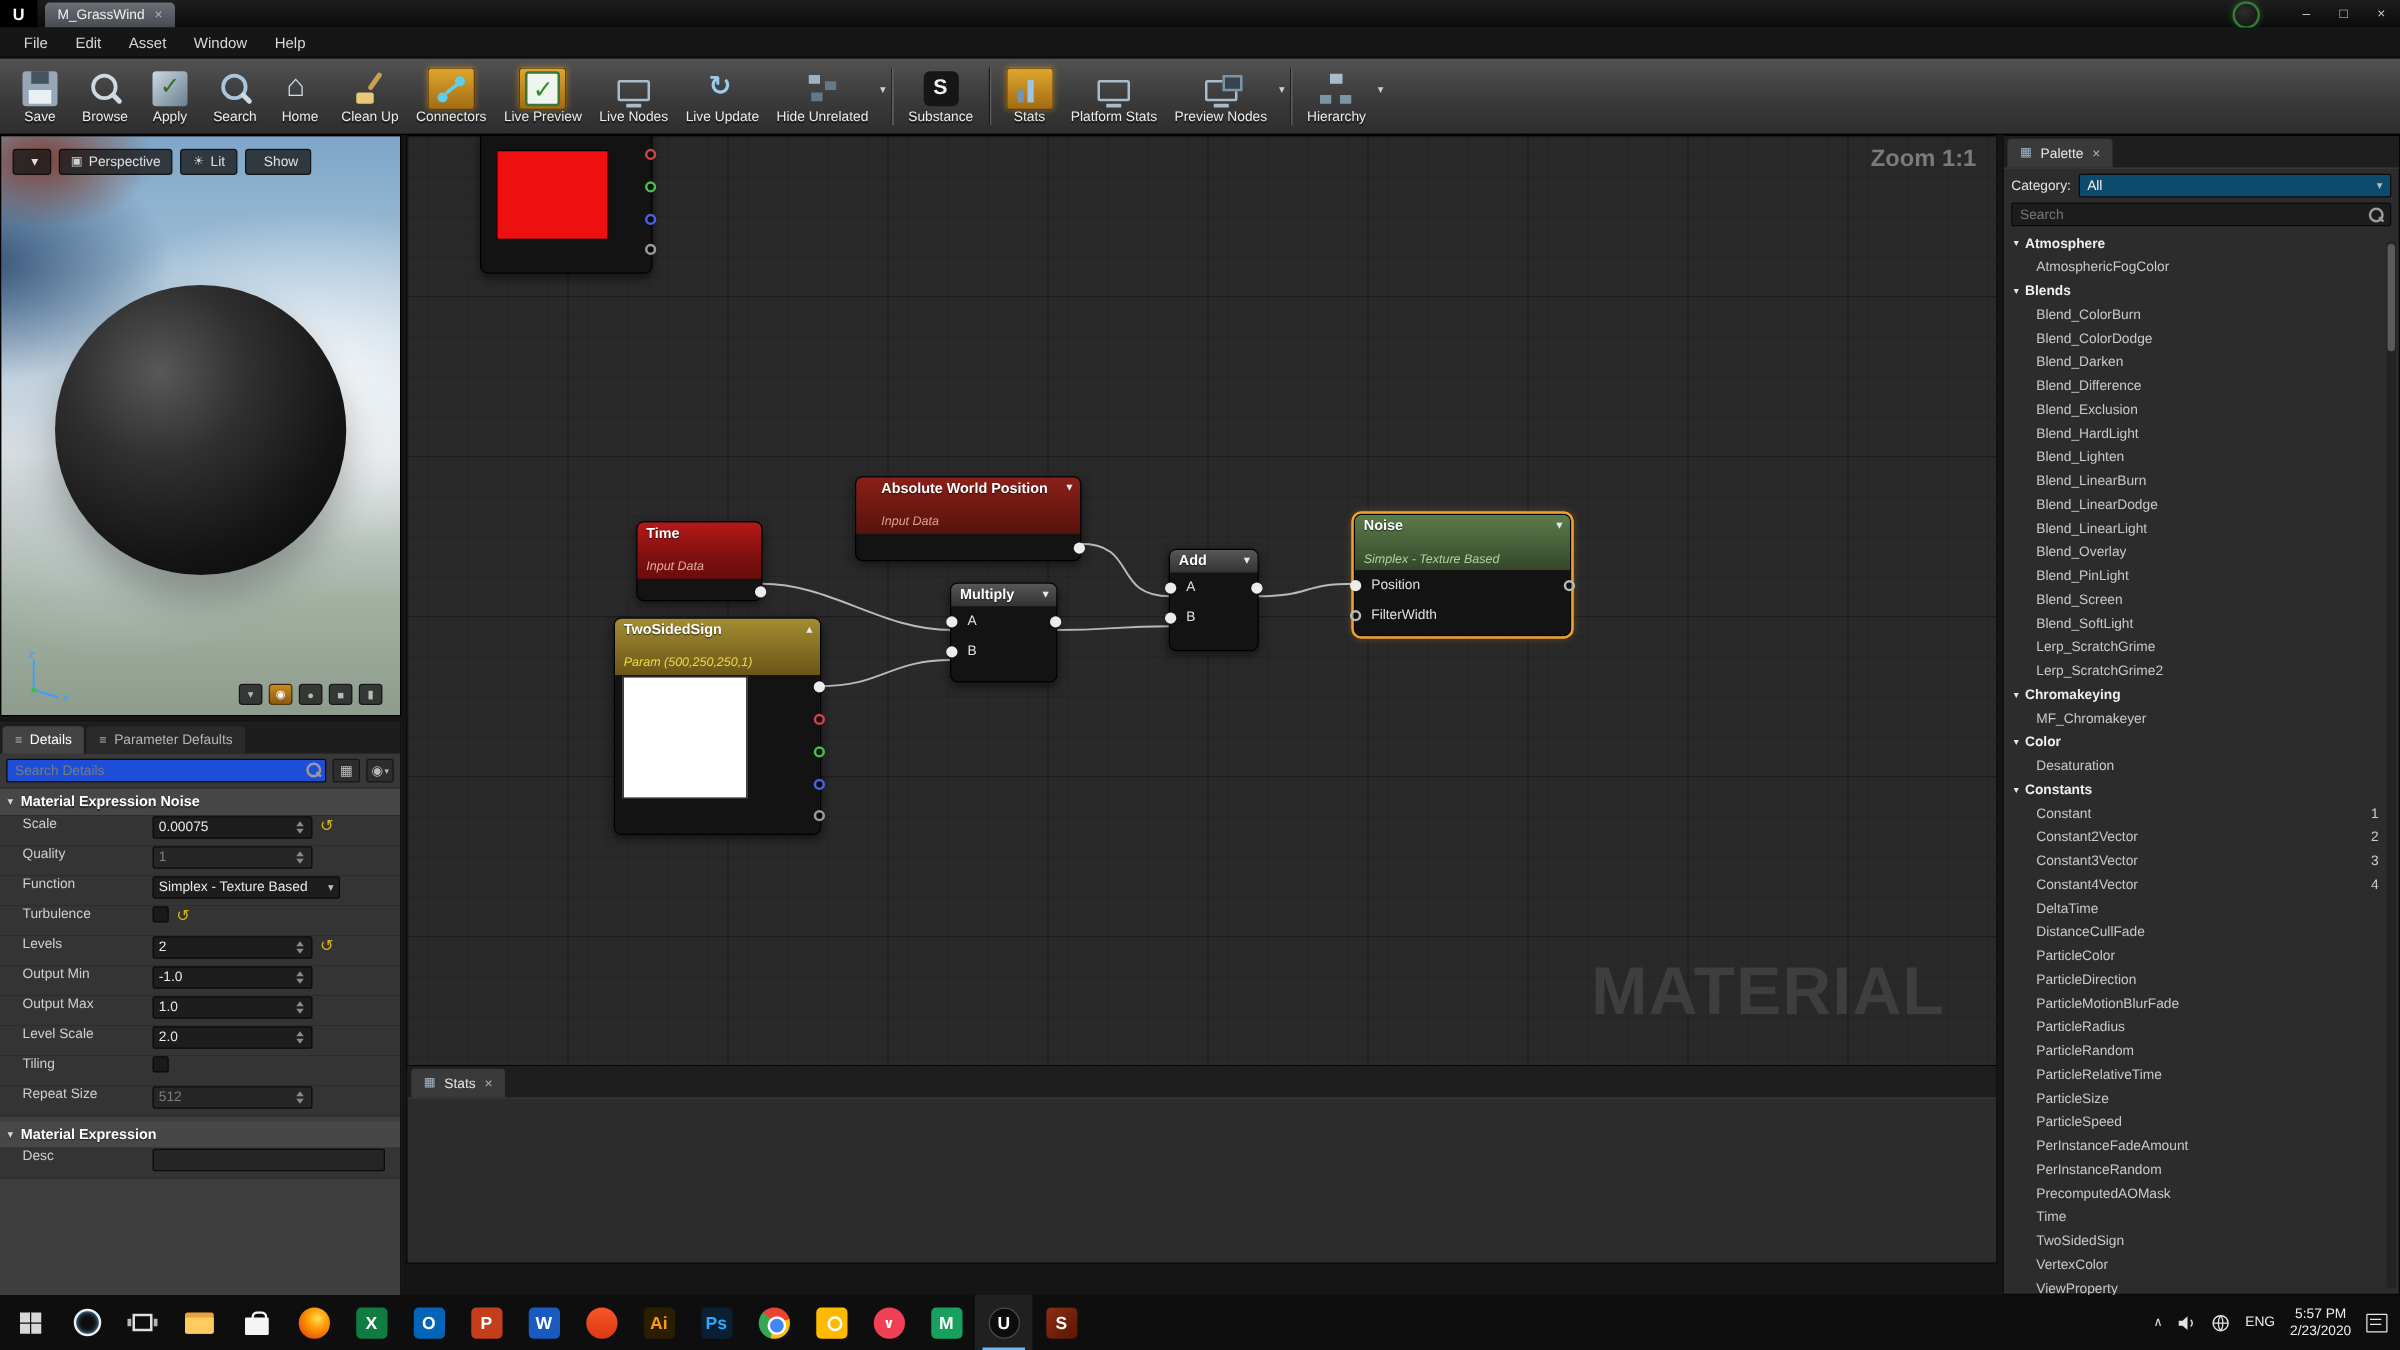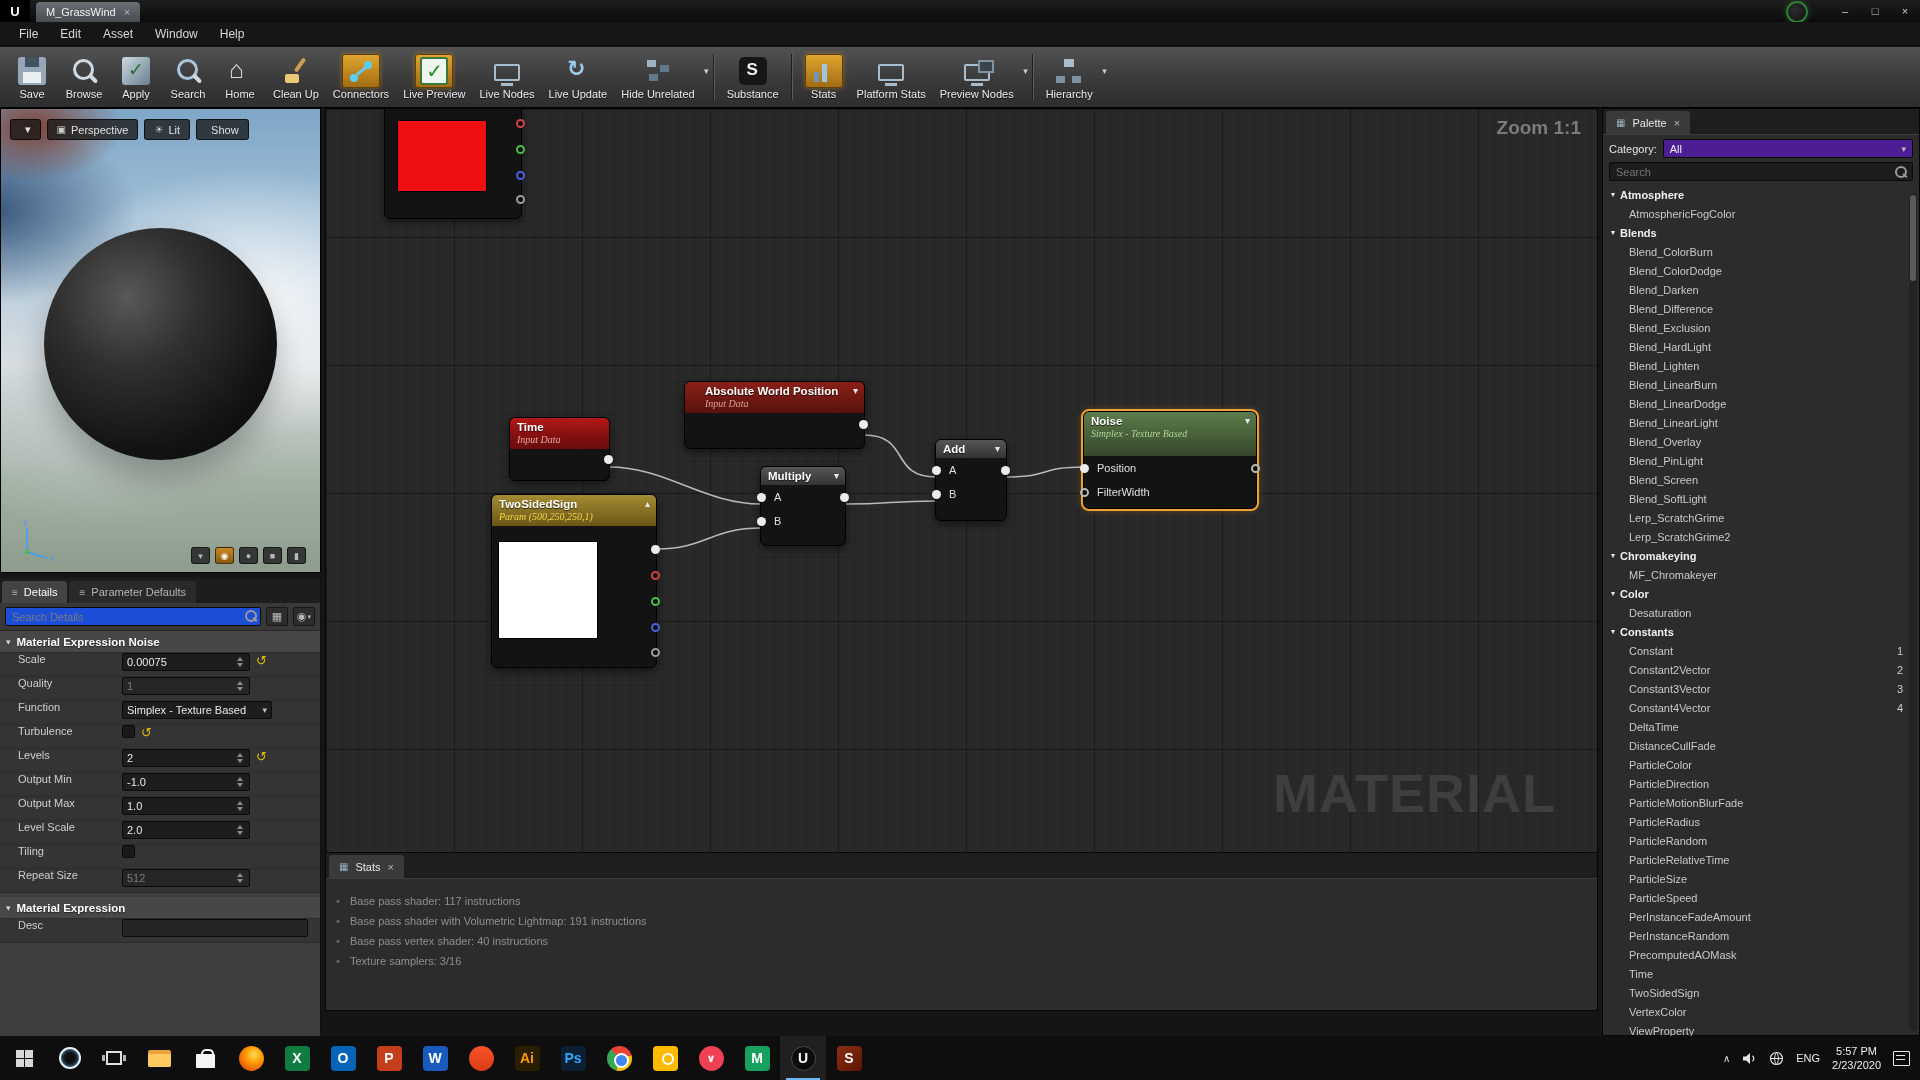--- a/index.html
+++ b/index.html
@@ -119,21 +119,21 @@
       linear-gradient(90deg,rgba(0,0,0,.28) 1px,transparent 1px),
       linear-gradient(rgba(0,0,0,.12) 1px,transparent 1px),
       linear-gradient(90deg,rgba(0,0,0,.12) 1px,transparent 1px);
     background-size:128px 128px,128px 128px,16px 16px,16px 16px;}
   .zoom-label{position:absolute;top:8px;right:16px;color:#7b7b7b;font-size:19px;font-weight:bold;}
   .watermark{position:absolute;bottom:28px;right:41px;color:#3e3e3e;font-size:54px;font-weight:800;letter-spacing:1px;}
   .node{position:absolute;background:rgba(18,18,18,.94);border:1px solid #000;border-radius:6px;box-shadow:0 3px 8px rgba(0,0,0,.5);}
   .node.selected{outline:2px solid #f0a030;box-shadow:0 0 8px rgba(240,160,48,.4);}
   .nhead{border-radius:5px 5px 0 0;padding:3px 7px 4px;position:relative;}
   .ntitle{color:#fff;font-weight:bold;font-size:11.5px;text-shadow:0 1px 1px rgba(0,0,0,.7);white-space:nowrap;}
-  .nsub{font-style:italic;font-size:10px;margin-top:1px;white-space:nowrap;font-family:Liberation Serif, serif;}
+  .nsub{font-style:italic;font-size:10px;margin-top:15px;white-space:nowrap;}
   .hcaret{position:absolute;right:6px;top:3px;color:#e8e8e8;font-size:10px;}
   .red-h{background:linear-gradient(#b51818 0%,#801010 60%,#6a0c0c 100%);}
   .red-h .nsub{color:#e5aaa1;}
   .darkred-h{background:linear-gradient(#8a2018,#58120c);padding-left:20px;}
   .darkred-h .nsub{color:#d9a299;}
   .gold-h{background:linear-gradient(#a38c31,#6b5617);}
   .gold-h .nsub{color:#f2d94a;}
   .gray-h{background:linear-gradient(#575757,#333);}
   .green-h{background:linear-gradient(#5b7c4b,#35472b);}
   .green-h .nsub{color:#b2d29b;}
@@ -156,21 +156,21 @@
   .panel-tab{height:23px;background:#3a3a3a;border-radius:3px 3px 0 0;display:flex;align-items:center;gap:7px;padding:0 10px;color:#e6e6e6;font-size:11px;}
   .panel-tab .ticon{color:#9db3c3;font-size:10px;}
   .stats-body{padding:12px 10px;}
   .stat-line{color:#8f8f8f;font-size:11px;line-height:20px;padding-left:14px;position:relative;}
   .stat-line::before{content:"•";position:absolute;left:0;color:#6d6d6d;}
 
   
   #palette{position:absolute;left:1602px;top:108px;width:318px;height:928px;background:#2c2c2c;border:1px solid #060606;font-size:11px;}
   .prow{display:flex;align-items:center;gap:6px;padding:4px 6px;}
   .cat-label{color:#e2e2e2;font-size:11px;}
-  .cat-select{flex:1;height:19px;background:#4c1d95;border:1px solid #0a0a0a;border-radius:2px;color:#f0f0f0;display:flex;align-items:center;padding:0 6px;}
+  .cat-select{flex:1;height:19px;background:#0c4a6e;border:1px solid #0a0a0a;border-radius:2px;color:#f0f0f0;display:flex;align-items:center;padding:0 6px;}
   .cat-select .dcaret{margin-left:auto;}
   .psearch{position:relative;margin:0 6px 4px;}
   .psearch input{width:100%;height:19px;background:#1c1c1c;border:1px solid #0a0a0a;border-radius:2px;color:#cfcfcf;font-size:11px;padding:0 22px 0 6px;outline:none;}
   .psearch input::placeholder{color:#777;}
   .plist{position:relative;}
   .pitem{height:19px;display:flex;align-items:center;padding-left:26px;color:#c9c9c9;}
   .pitem .ptri{display:none;font-size:8px;color:#e8e8e8;margin-right:5px;}
   .pitem.cat{padding-left:8px;color:#efefef;font-weight:600;}
   .pitem.cat .ptri{display:inline;}
   .pnum{margin-left:auto;padding-right:16px;color:#cdcdcd;}
@@ -645,27 +645,20 @@
 </div>
 
 <div id="stats">
   <div class="panel-tabstrip">
     <div class="panel-tab">
       <span class="ticon">▦</span>
       <span>Stats</span>
       <span class="close">×</span>
     </div>
   </div>
-  <div class="stats-body">
-
-  <div class="stat-line">Base pass shader: 117 instructions</div>
-      <div class="stat-line">Base pass shader with Volumetric Lightmap: 191 instructions</div>
-      <div class="stat-line">Base pass vertex shader: 40 instructions</div>
-      <div class="stat-line">Texture samplers: 3/16</div>
-    </div>
 </div>
 
 <div id="palette">
   <div class="panel-tabstrip">
     <div class="panel-tab">
       <span class="ticon">▦</span>
       <span>Palette</span>
       <span class="close">×</span>
     </div>
   </div>

